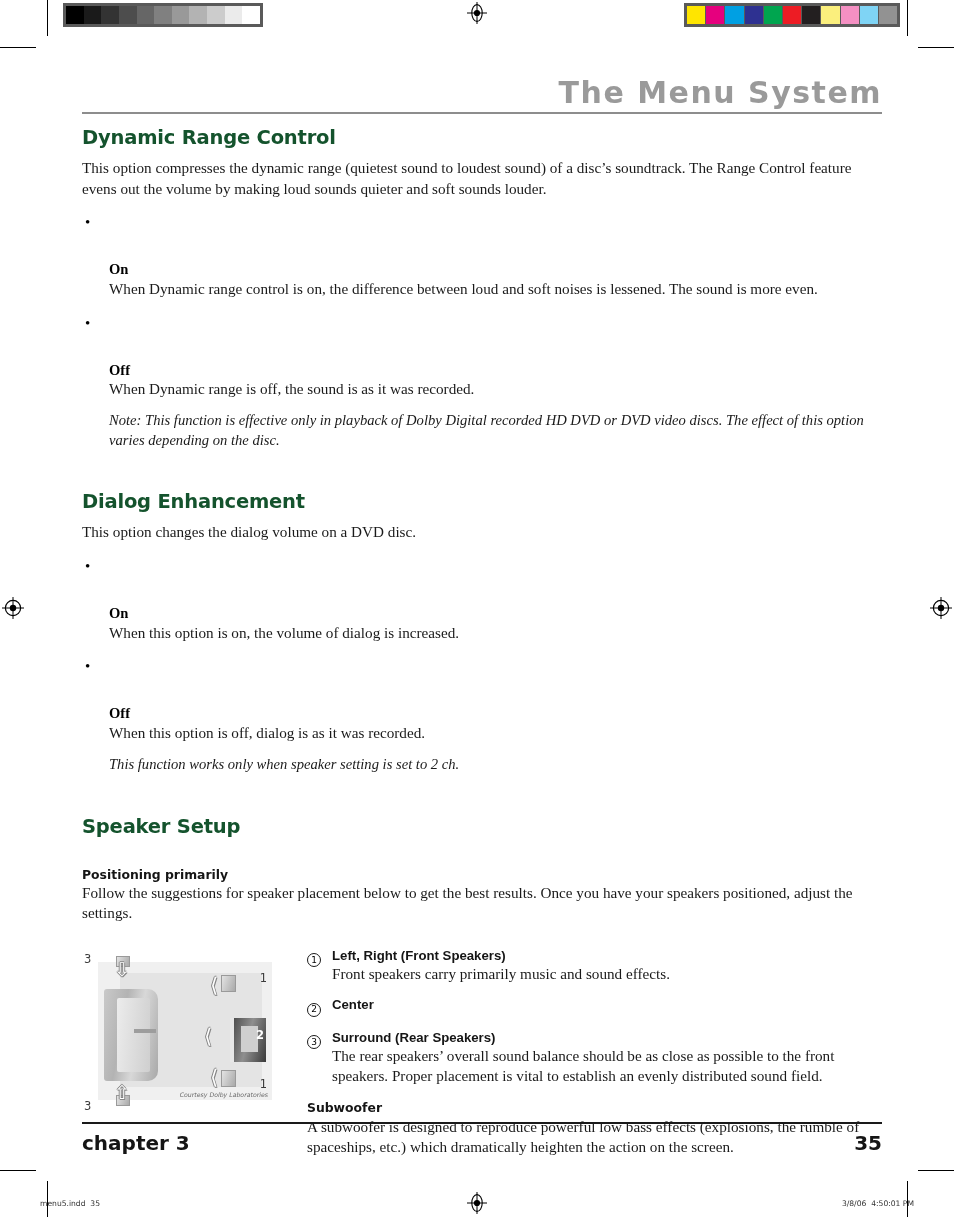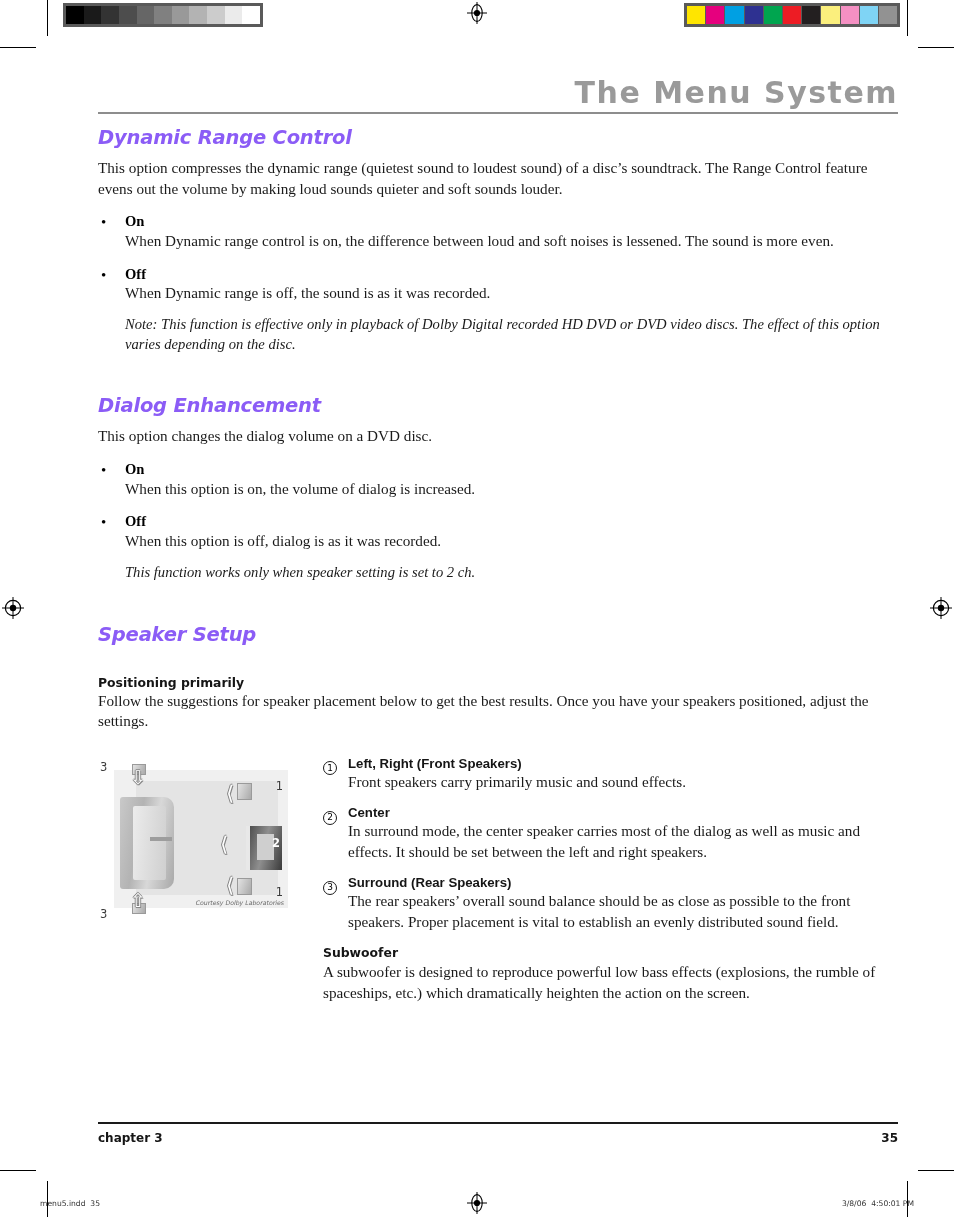--- a/index.html
+++ b/index.html
@@ -35,21 +35,21 @@
     display: block;
     flex: 1 1 auto;
     height: 100%;
   }
   .color-bar i { border-right: 1px solid #5a5a5a; }
   .color-bar i:last-child { border-right: none; }
 
   
   .page {
     position: absolute;
-    left: 98px;
+    left: 82px;
     top: 0;
     width: 800px;
     height: 884px;
   }
 
   .hdr-title {
     position: absolute;
     right: 0;
     top: 78px;
     font-family: "DejaVu Sans", sans-serif;
@@ -75,22 +75,21 @@
     top: 126px;
     width: 800px;
   }
 
   h2.sec {
     font-family: "DejaVu Sans", sans-serif;
     font-weight: bold;
     font-size: 19.5px;
     margin: 0 0 9px 0;
     letter-spacing: -0.2px;
-    color: #8b5cf6;
-    font-style: italic;
+    color: #14532d;
   }
   h3.sub {
     font-family: "DejaVu Sans", sans-serif;
     font-weight: bold;
     font-size: 12.4px;
     margin: 0 0 1px 0;
     color: #151515;
   }
   p.body {
     font-size: 15.2px;
@@ -117,20 +116,21 @@
     line-height: 1.35;
     text-align: left;
     padding-left: 3px;
     box-sizing: border-box;
   }
   .bullet-body { flex: 1 1 auto; }
   .bullet-term {
     font-weight: bold;
     font-size: 14.6px;
     line-height: 1.3;
+    margin-top: 48px;
   }
   .note-block { margin-top: 11px; padding-left: 27px; }
   .note-block p.note + p.note { margin-top: 8px; text-align: center; }
   .gap-b { height: 40px; }
   .gap-c { height: 20px; }
 
   
   .speaker-area {
     display: flex;
     margin-top: 24px;
@@ -291,21 +291,21 @@
   }
   .footer {
     position: absolute;
     left: 0;
     top: 1131px;
     width: 800px;
     display: flex;
     justify-content: space-between;
     font-family: "DejaVu Sans", sans-serif;
     font-weight: bold;
-    font-size: 12px;
+    font-size: 20px;
     color: #151515;
   }
 
   .printmark {
     position: absolute;
     font-family: "DejaVu Sans", sans-serif;
     font-size: 7.6px;
     color: #333;
     white-space: nowrap;
   }
@@ -490,21 +490,20 @@
           <div class="num-body">
             <div class="num-title">Left, Right (Front Speakers)</div>
             <p class="body">Front speakers carry primarily music and sound effects.</p>
           </div>
         </div>
 
         <div class="num-row">
           <div class="num-circle"><span>2</span></div>
           <div class="num-body">
             <div class="num-title">Center</div>
-            <p class="body">In surround mode, the center speaker carries most of the dialog as well as music and effects. It should be set between the left and right speakers.</p>
           </div>
         </div>
 
         <div class="num-row">
           <div class="num-circle"><span>3</span></div>
           <div class="num-body">
             <div class="num-title">Surround (Rear Speakers)</div>
             <p class="body">The rear speakers’ overall sound balance should be as close as possible to the front speakers. Proper placement is vital to establish an evenly distributed sound field.</p>
           </div>
         </div>

